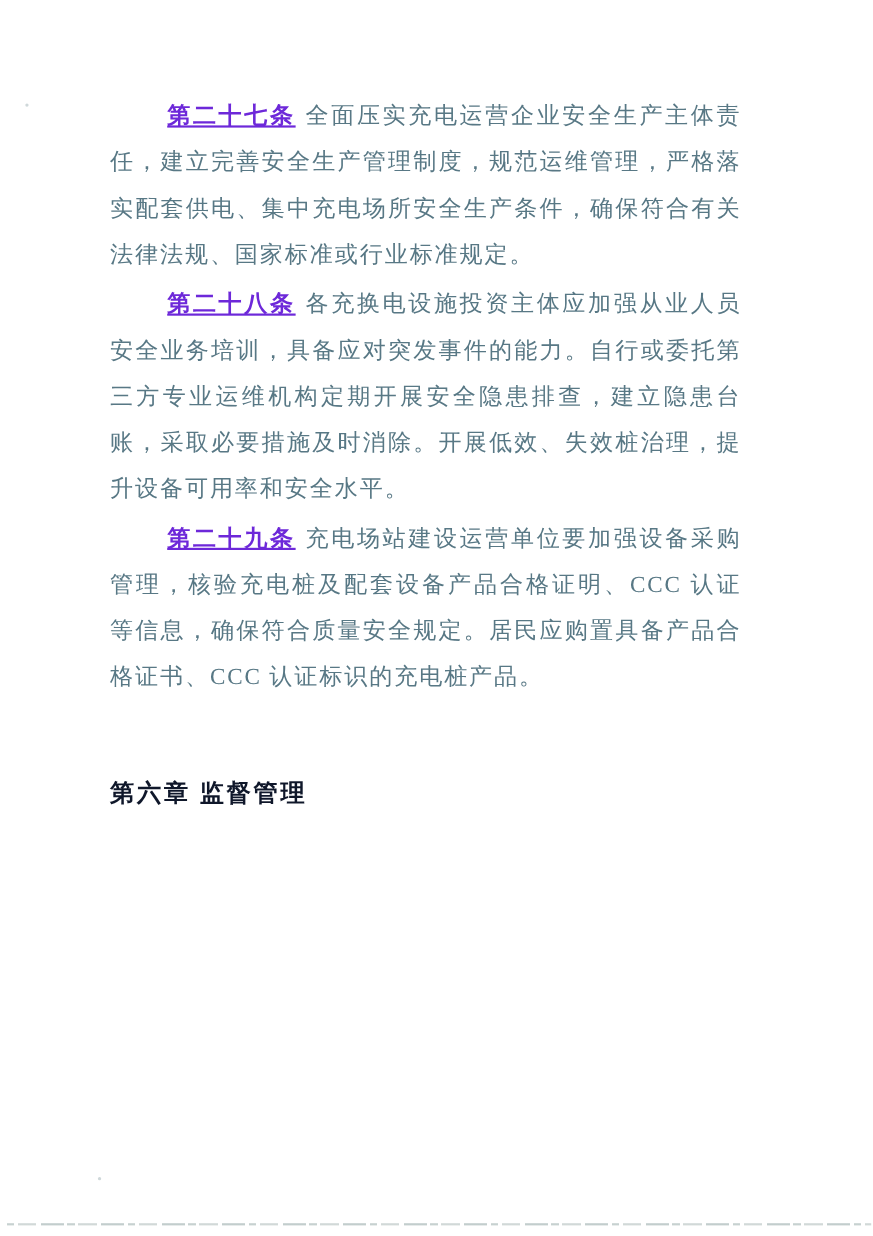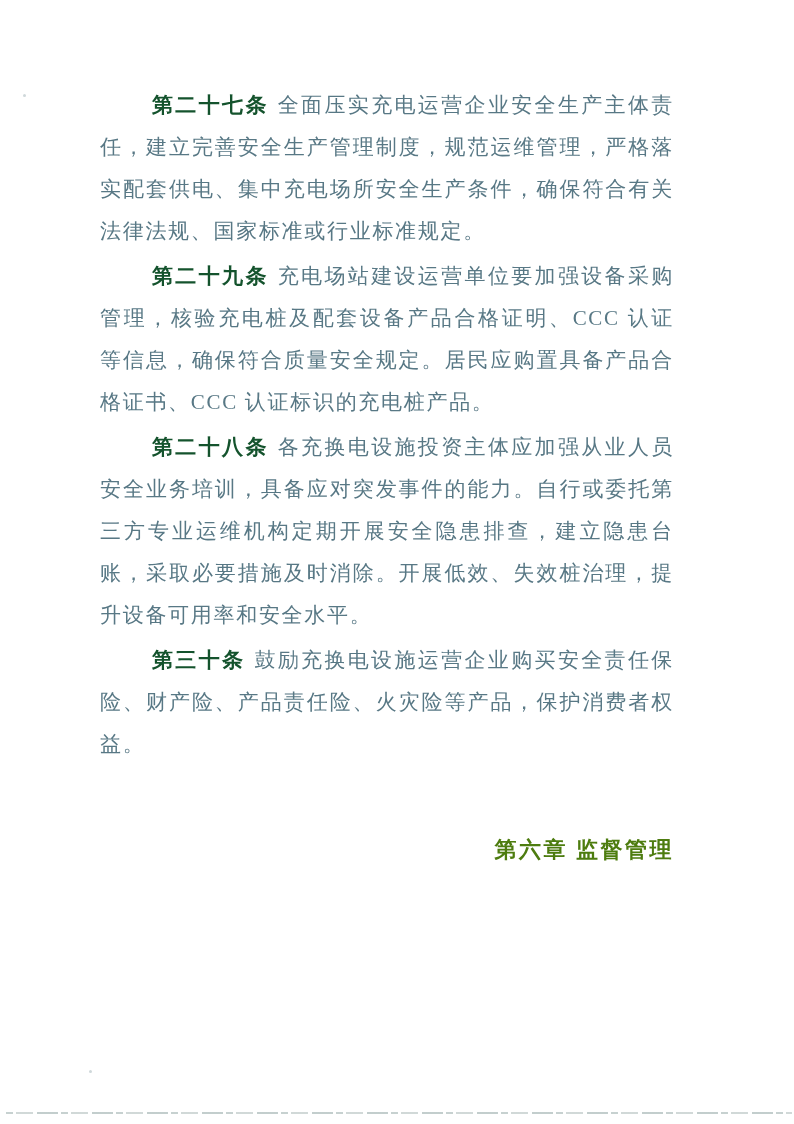--- a/index.html
+++ b/index.html
@@ -25,30 +25,31 @@
     line-height: 42px;
     letter-spacing: 1.7px;
     text-align: justify;
   }
   .article {
     margin: 0 0 3px 0;
     text-indent: 52px;
   }
   .article .term {
     font-weight: bold;
-    color: #14532d;
+    color: #6d28d9;
     padding-right: 9px;
+    text-decoration: underline;
   }
   .chapter {
     margin: 64px 0 42px 0;
-    text-align: right;
+    text-align: left;
     text-indent: 0;
     font-size: 22px;
     font-weight: bold;
-    color: #4d7c0f;
+    color: #0f172a;
     letter-spacing: 2.5px;
     line-height: 42px;
   }
   .scan-line {
     position: absolute;
     left: 6px;
     top: 1112px;
     width: 786px;
     height: 2px;
     opacity: 0.85;
@@ -74,30 +75,27 @@
 <body>
 
 <div class="page">
   <div class="content">
 
     <p class="article">
       <span class="term">第二十七条</span><span>全面压实充电运营企业安全生产主体责任，建立完善安全生产管理制度，规范运维管理，严格落实配套供电、集中充电场所安全生产条件，确保符合有关法律法规、国家标准或行业标准规定。</span>
     </p>
 
     <p class="article">
-      <span class="term">第二十九条</span><span>充电场站建设运营单位要加强设备采购管理，核验充电桩及配套设备产品合格证明、CCC 认证等信息，确保符合质量安全规定。居民应购置具备产品合格证书、CCC 认证标识的充电桩产品。</span>
-    </p>
-
-    <p class="article">
       <span class="term">第二十八条</span><span>各充换电设施投资主体应加强从业人员安全业务培训，具备应对突发事件的能力。自行或委托第三方专业运维机构定期开展安全隐患排查，建立隐患台账，采取必要措施及时消除。开展低效、失效桩治理，提升设备可用率和安全水平。</span>
     </p>
 
     <p class="article">
-      <span class="term">第三十条</span><span>鼓励充换电设施运营企业购买安全责任保险、财产险、产品责任险、火灾险等产品，保护消费者权益。</span>
+      <span class="term">第二十九条</span><span>充电场站建设运营单位要加强设备采购管理，核验充电桩及配套设备产品合格证明、CCC 认证等信息，确保符合质量安全规定。居民应购置具备产品合格证书、CCC 认证标识的充电桩产品。</span>
     </p>
+
 
     <h2 class="chapter">第六章 监督管理</h2>
 
 
   </div>
 
   <div class="speck speck-a"></div>
   <div class="speck speck-b"></div>
   <div class="scan-line"></div>
 </div>

